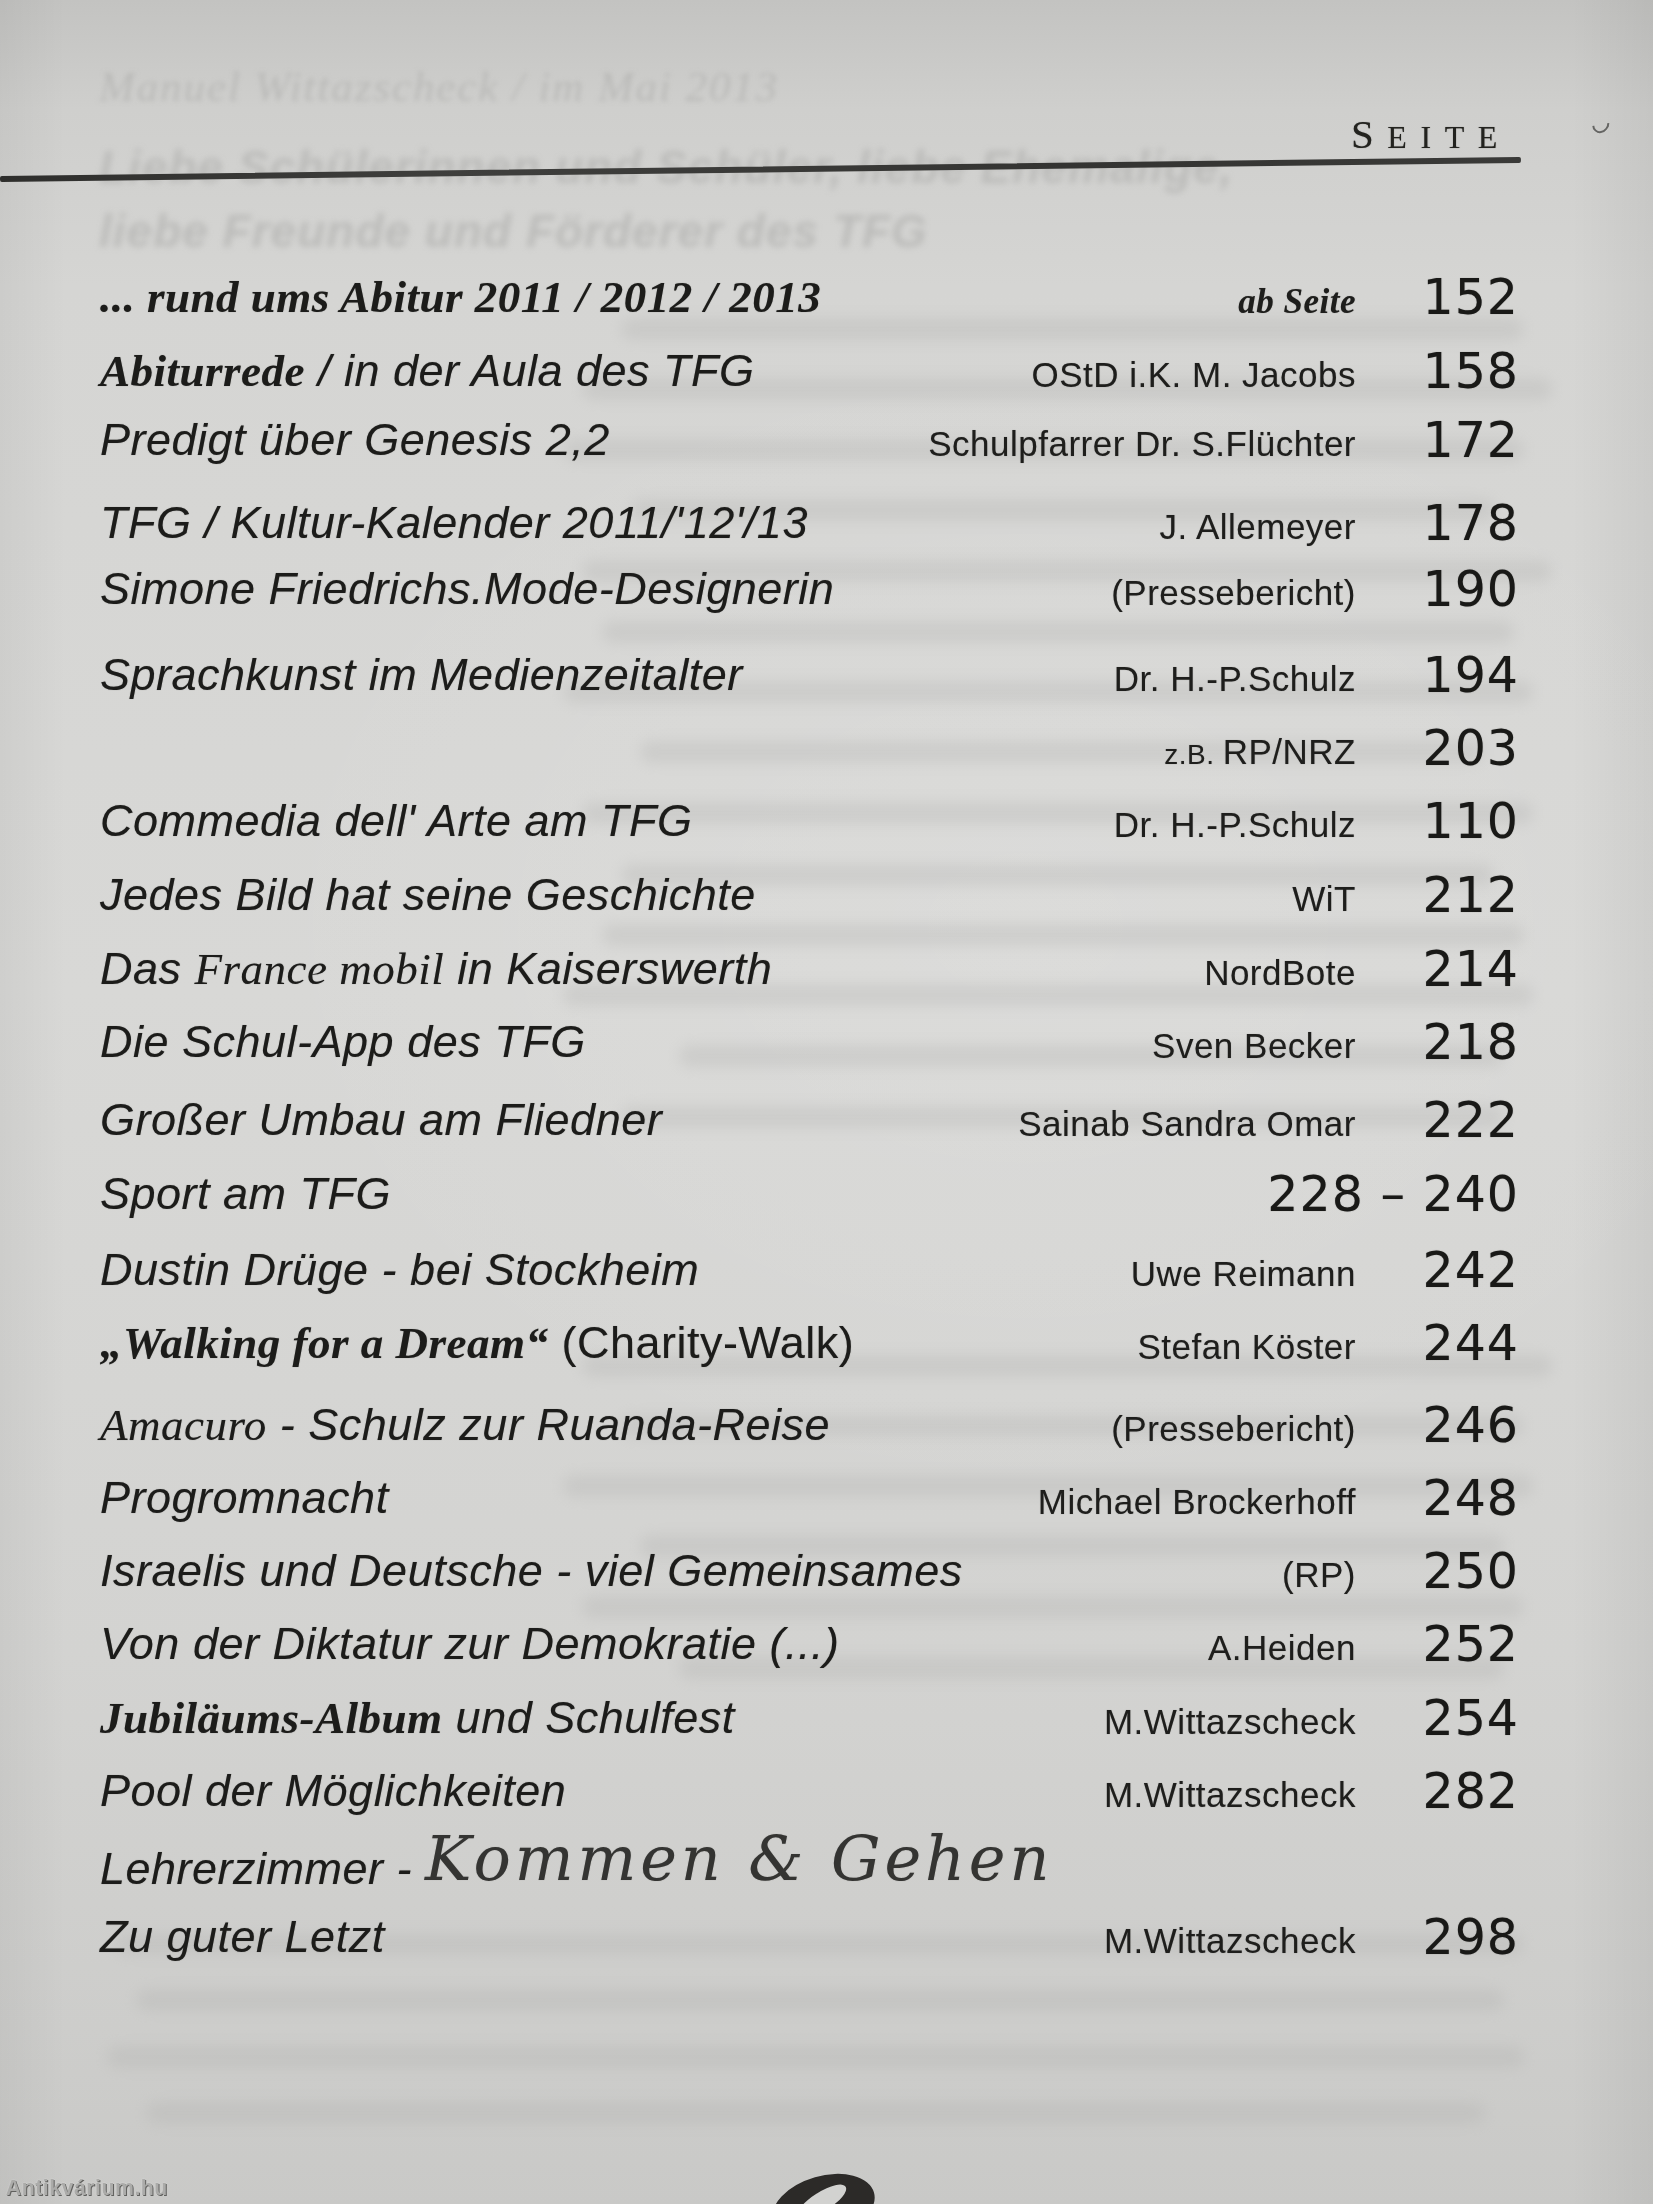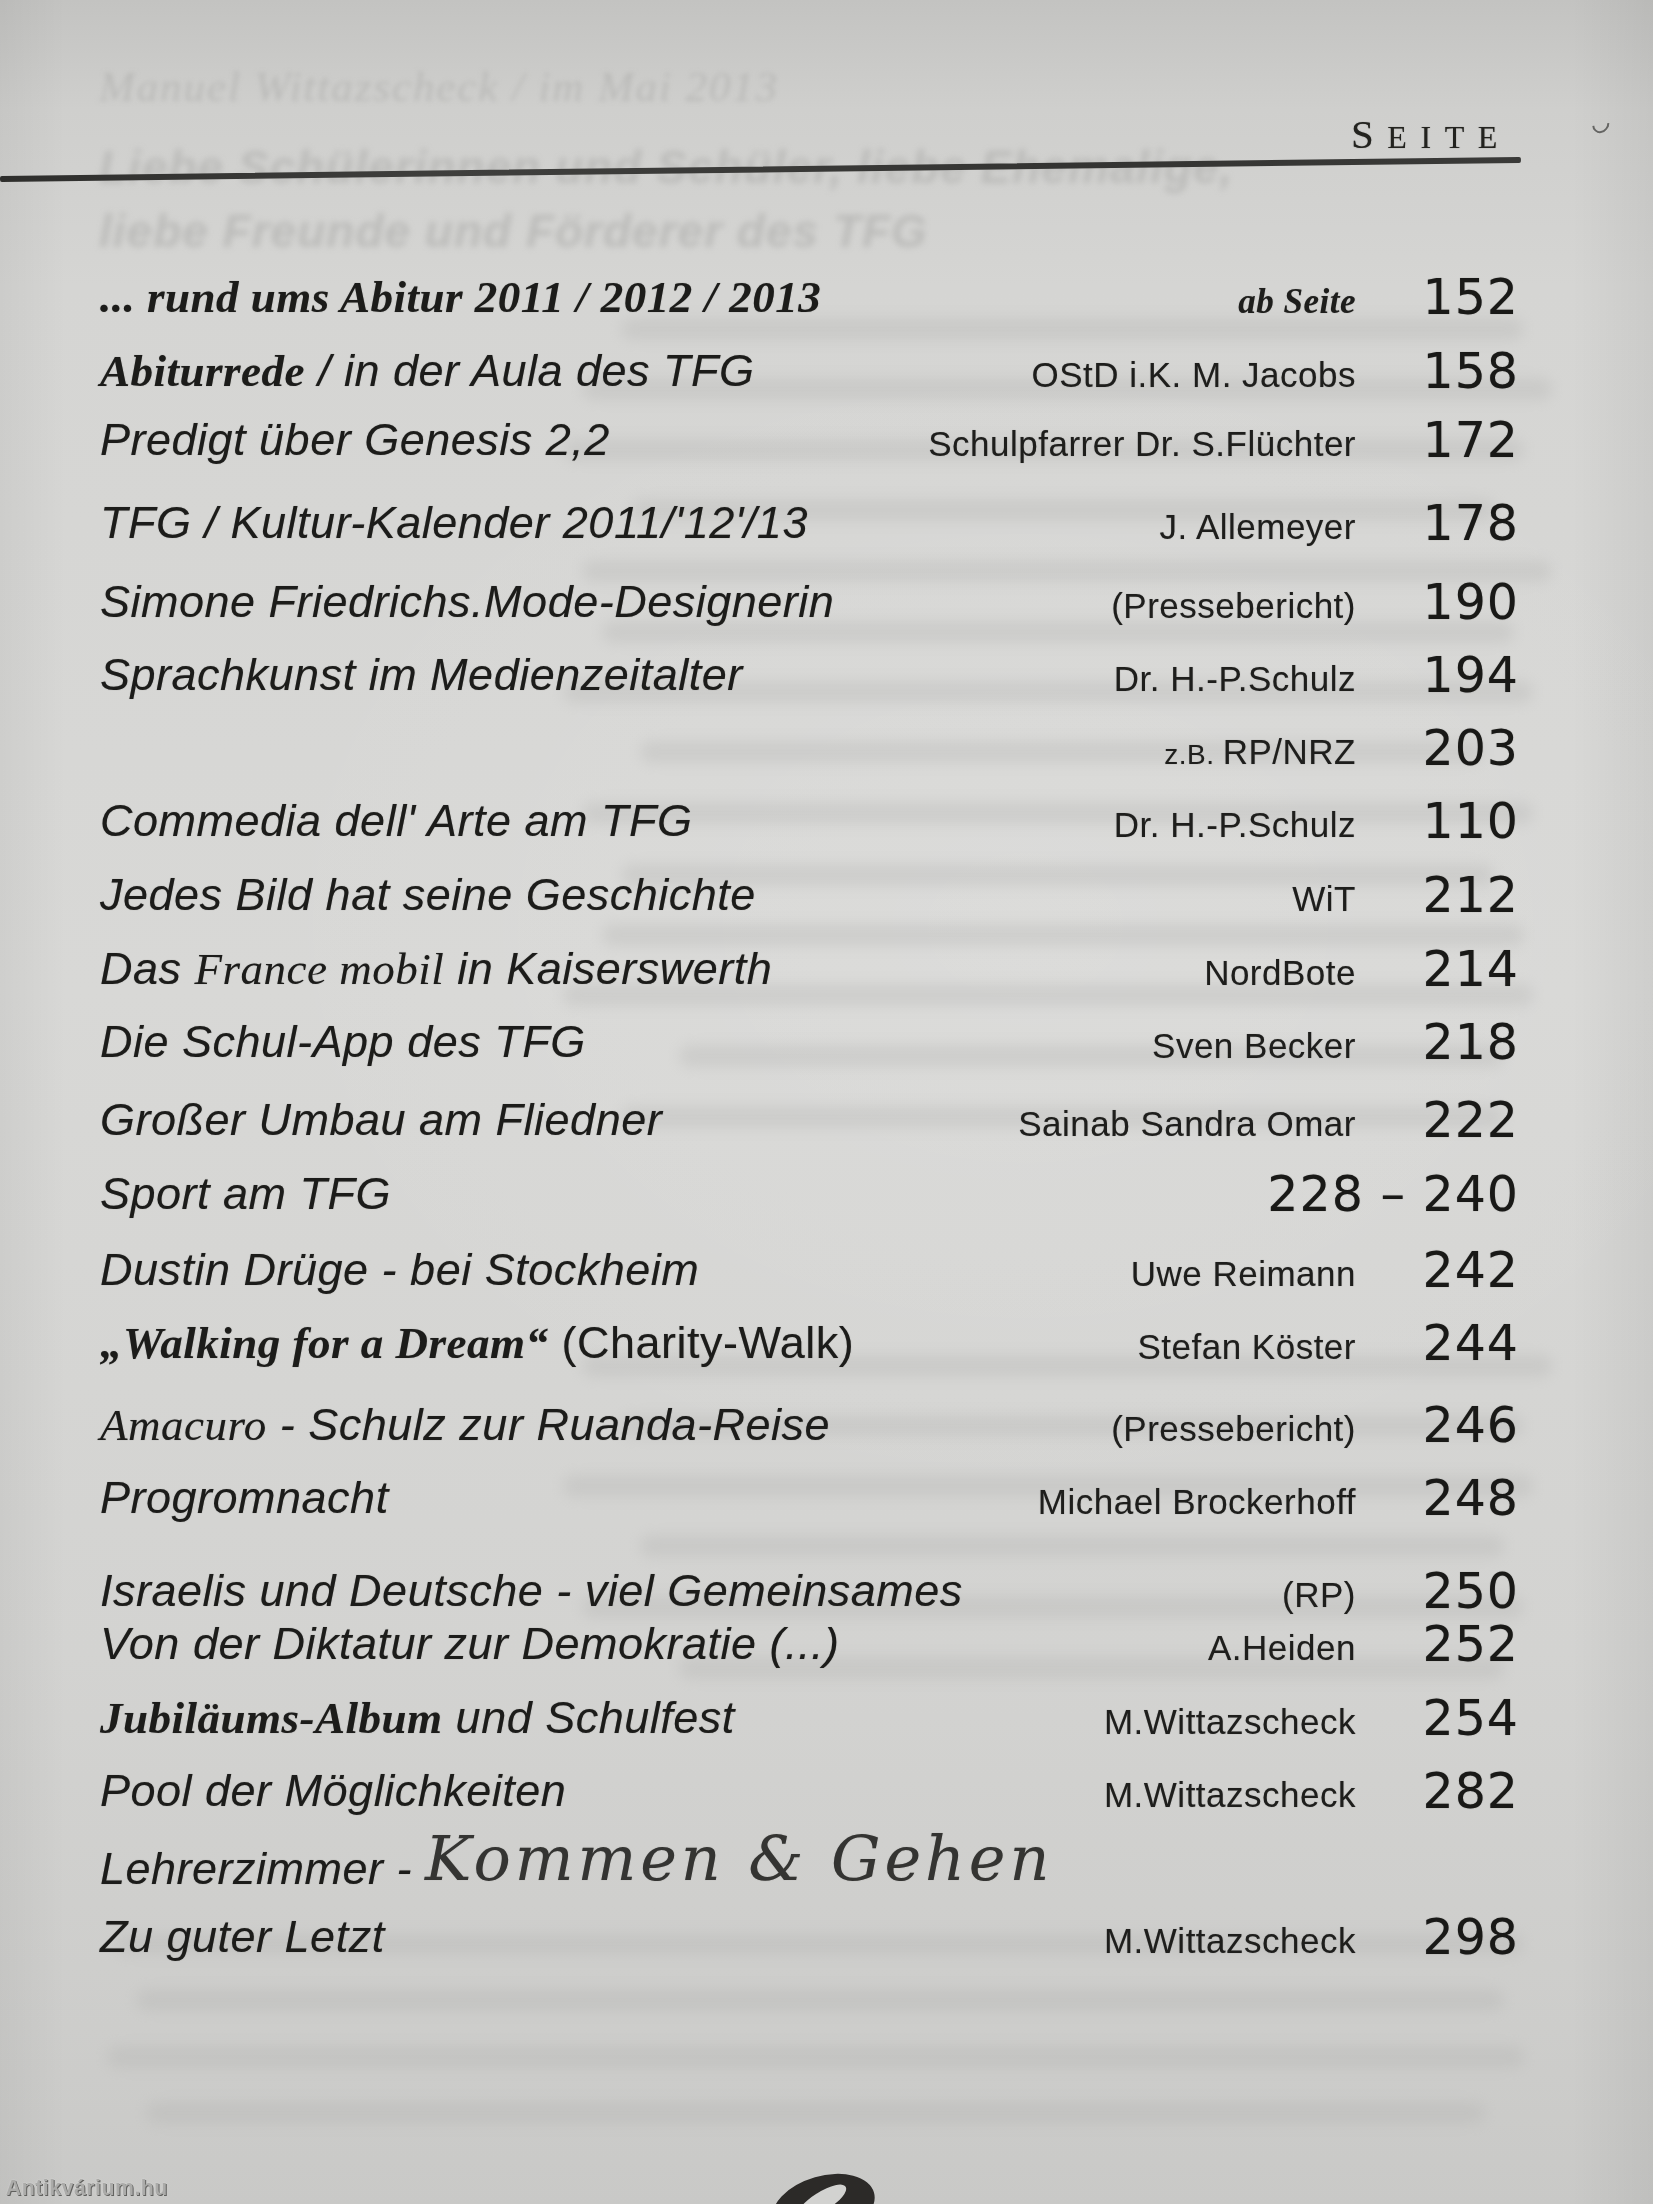--- a/index.html
+++ b/index.html
@@ -167,21 +167,21 @@
       <div class="toc-row" style="top: 415px;">
         <div class="toc-title"><span class="s-sans">Predigt über Genesis 2,2</span></div>
         <div class="toc-author"><span class="s-sans-upright">Schulpfarrer Dr. S.Flüchter</span></div>
         <div class="toc-page">172</div>
       </div>
       <div class="toc-row" style="top: 498px;">
         <div class="toc-title"><span class="s-sans">TFG / Kultur-Kalender 2011/'12'/13</span></div>
         <div class="toc-author"><span class="s-sans-upright">J. Allemeyer</span></div>
         <div class="toc-page">178</div>
       </div>
-      <div class="toc-row" style="top: 577px;">
+      <div class="toc-row" style="top: 564px;">
         <div class="toc-title"><span class="s-sans">Simone Friedrichs.Mode-Designerin</span></div>
         <div class="toc-author"><span class="s-sans-upright">(Pressebericht)</span></div>
         <div class="toc-page">190</div>
       </div>
       <div class="toc-row" style="top: 650px;">
         <div class="toc-title"><span class="s-sans">Sprachkunst im Medienzeitalter</span></div>
         <div class="toc-author"><span class="s-sans-upright">Dr. H.-P.Schulz</span></div>
         <div class="toc-page">194</div>
       </div>
       <div class="toc-row" style="top: 723px;">
@@ -230,21 +230,21 @@
       <div class="toc-row" style="top: 1400px;">
         <div class="toc-title"><span class="s-serif">Amacuro</span><span class="s-sans"> - Schulz zur Ruanda-Reise</span></div>
         <div class="toc-author"><span class="s-sans-upright">(Pressebericht)</span></div>
         <div class="toc-page">246</div>
       </div>
       <div class="toc-row" style="top: 1473px;">
         <div class="toc-title"><span class="s-sans">Progromnacht</span></div>
         <div class="toc-author"><span class="s-sans-upright">Michael Brockerhoff</span></div>
         <div class="toc-page">248</div>
       </div>
-      <div class="toc-row" style="top: 1546px; margin-top: 20px;">
+      <div class="toc-row" style="top: 1546px;">
         <div class="toc-title"><span class="s-sans">Israelis und Deutsche - viel Gemeinsames</span></div>
         <div class="toc-author"><span class="s-sans-upright">(RP)</span></div>
         <div class="toc-page">250</div>
       </div>
       <div class="toc-row" style="top: 1619px;">
         <div class="toc-title"><span class="s-sans">Von der Diktatur zur Demokratie (...)</span></div>
         <div class="toc-author"><span class="s-sans-upright">A.Heiden</span></div>
         <div class="toc-page">252</div>
       </div>
       <div class="toc-row" style="top: 1693px;">

